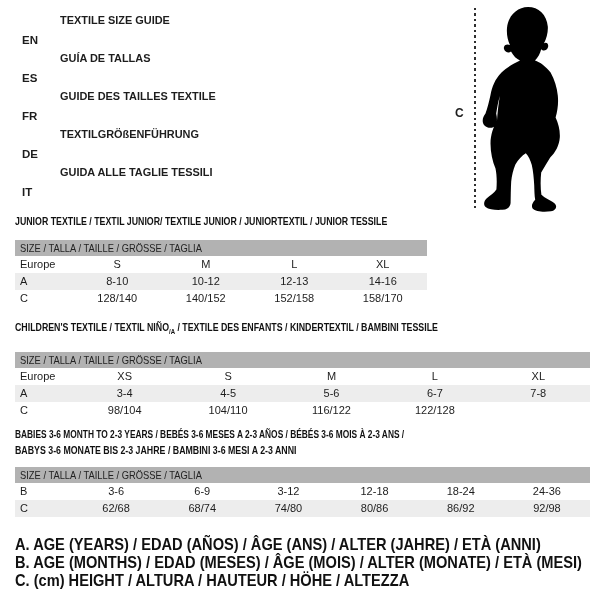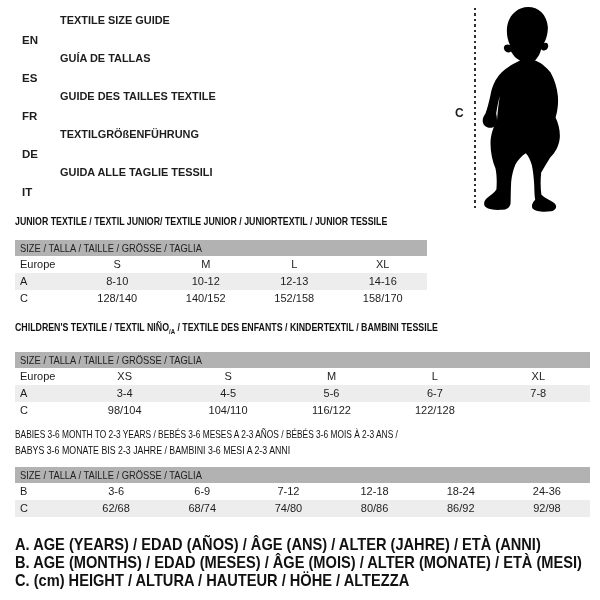--- a/index.html
+++ b/index.html
@@ -38,21 +38,21 @@
 
   
   .section { position:absolute; left:15px; }
   .sec-junior   { top:215px; width:412px; }
   .sec-children { top:321px; width:575px; }
   .sec-babies   { top:426px; width:575px; }
 
   .sec-title { font-size:11px; font-weight:bold; line-height:13px; color:#111; }
   .sec-junior   .sec-title { margin-bottom:12px; }
   .sec-children .sec-title { margin-bottom:14px; }
-  .sec-babies   .title-line { font-size:11px; font-weight:normal; line-height:16px; color:#111; }
+  .sec-babies   .title-line { font-size:11px; font-weight:bold; line-height:16px; color:#111; }
   .sec-babies   .title-block { margin-bottom:9px; }
   .sec-title sub { font-size:7.5px; }
 
   .tbl { width:100%; }
   .tbl-head {
     height:16px; line-height:16px;
     background:#b2b2b2; color:#222;
     font-size:11px; padding-left:5px;
   }
   .row { display:grid; height:17px; line-height:17px; font-size:11px; }
@@ -215,21 +215,21 @@
       <div class="title-line"><span class="cond c80">BABYS 3-6 MONATE BIS 2-3 JAHRE / BAMBINI 3-6 MESI A 2-3 ANNI</span></div>
     </div>
     <div class="tbl">
       <div class="tbl-head">
         <span class="cond c85">SIZE / TALLA / TAILLE / GRÖSSE / TAGLIA</span>
       </div>
       <div class="row cols6">
         <span class="lbl">B</span>
         <span class="val">3-6</span>
         <span class="val">6-9</span>
-        <span class="val">7-12</span>
+        <span class="val">3-12</span>
         <span class="val">12-18</span>
         <span class="val">18-24</span>
         <span class="val">24-36</span>
       </div>
       <div class="row cols6 alt">
         <span class="lbl">C</span>
         <span class="val">62/68</span>
         <span class="val">68/74</span>
         <span class="val">74/80</span>
         <span class="val">80/86</span>

